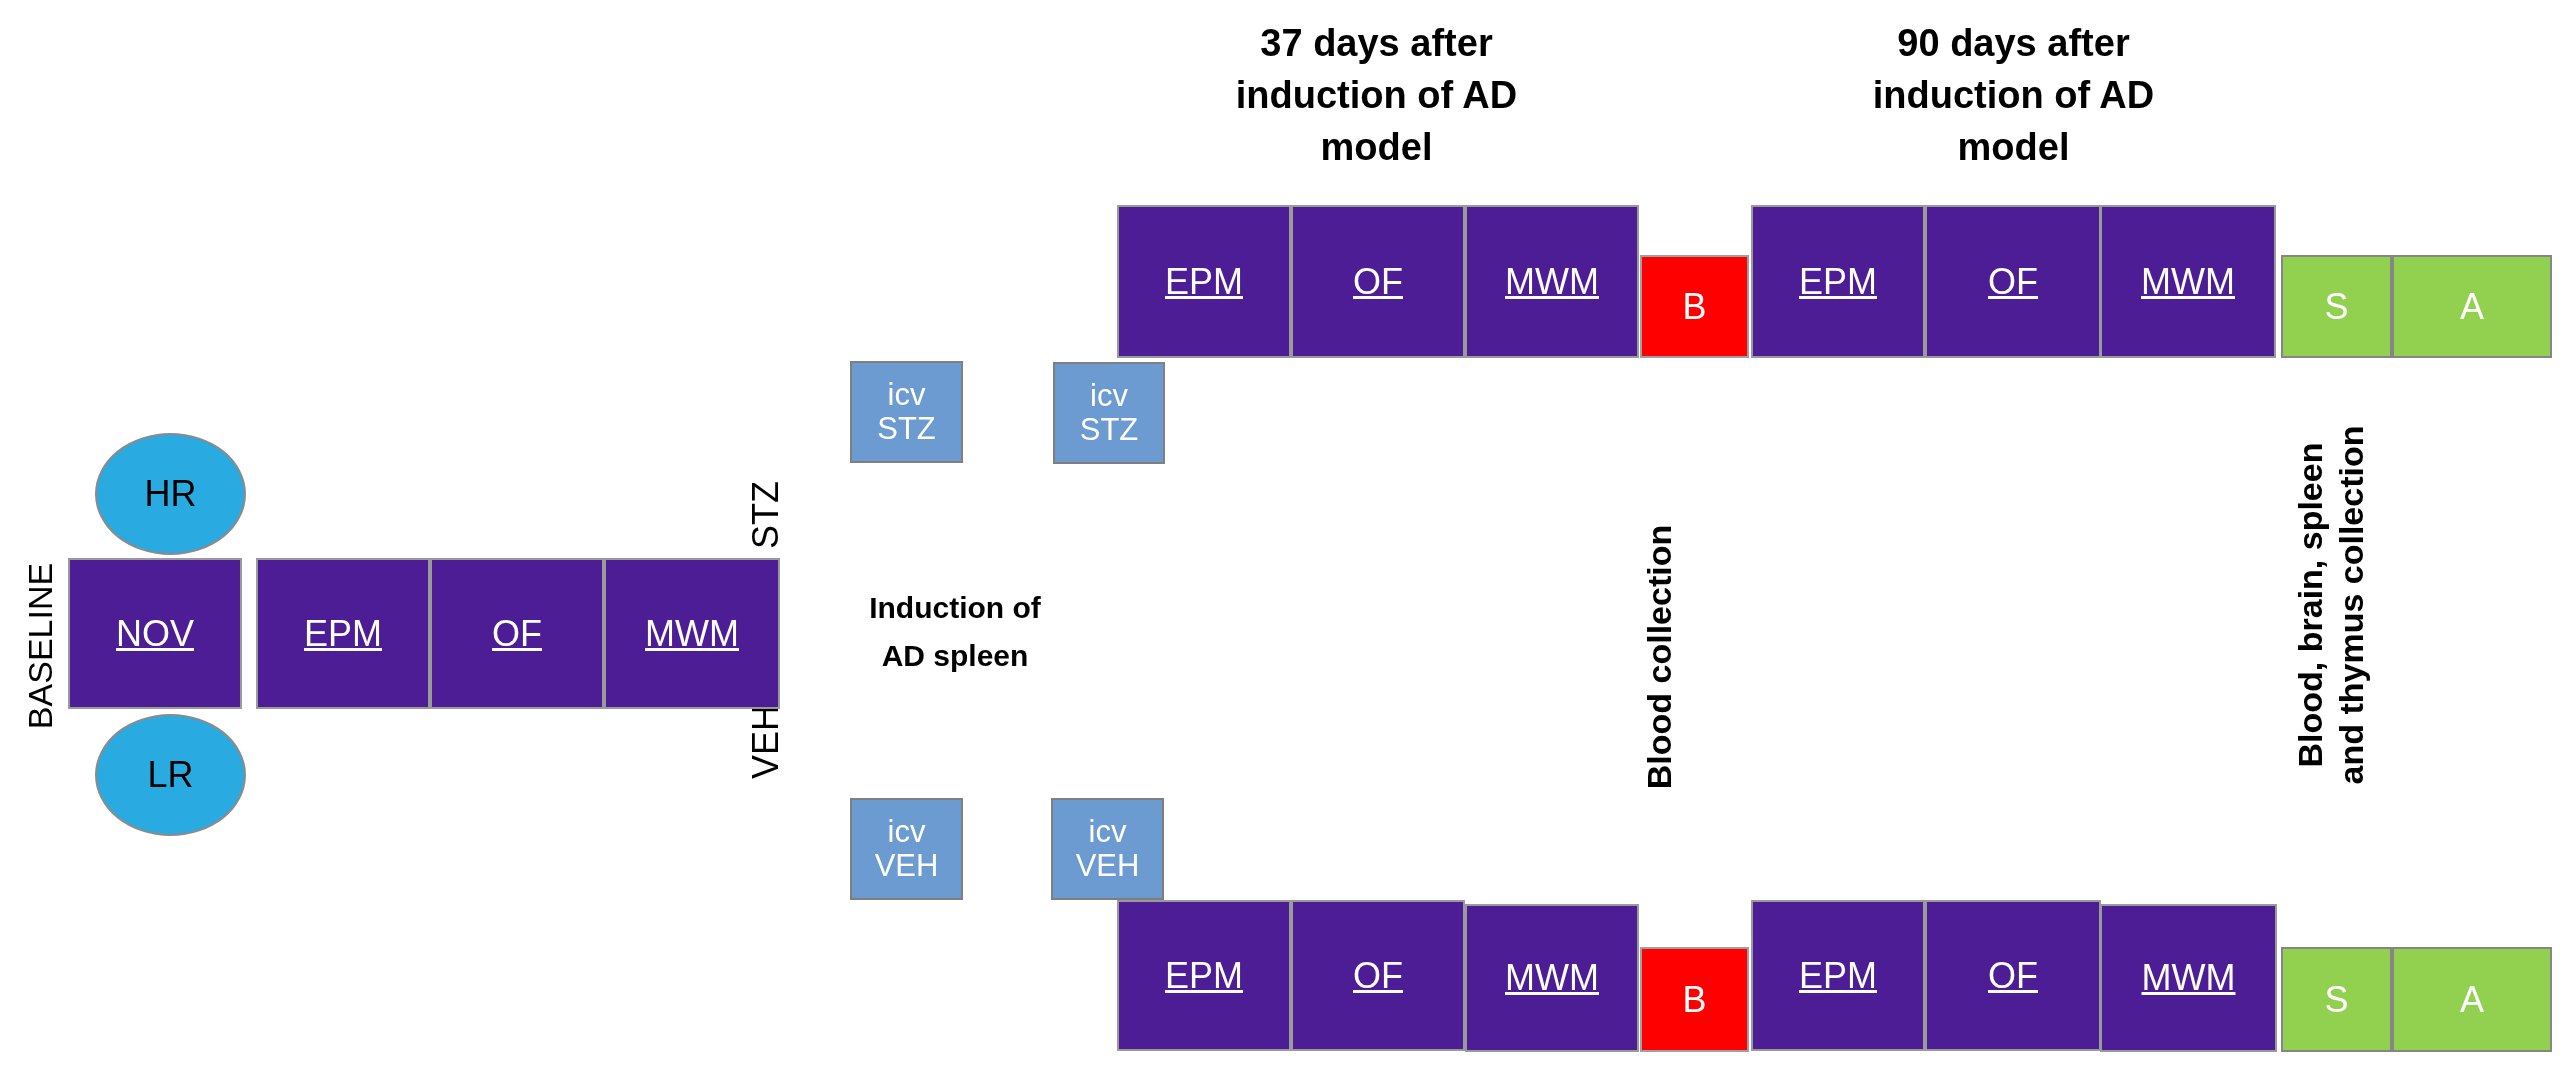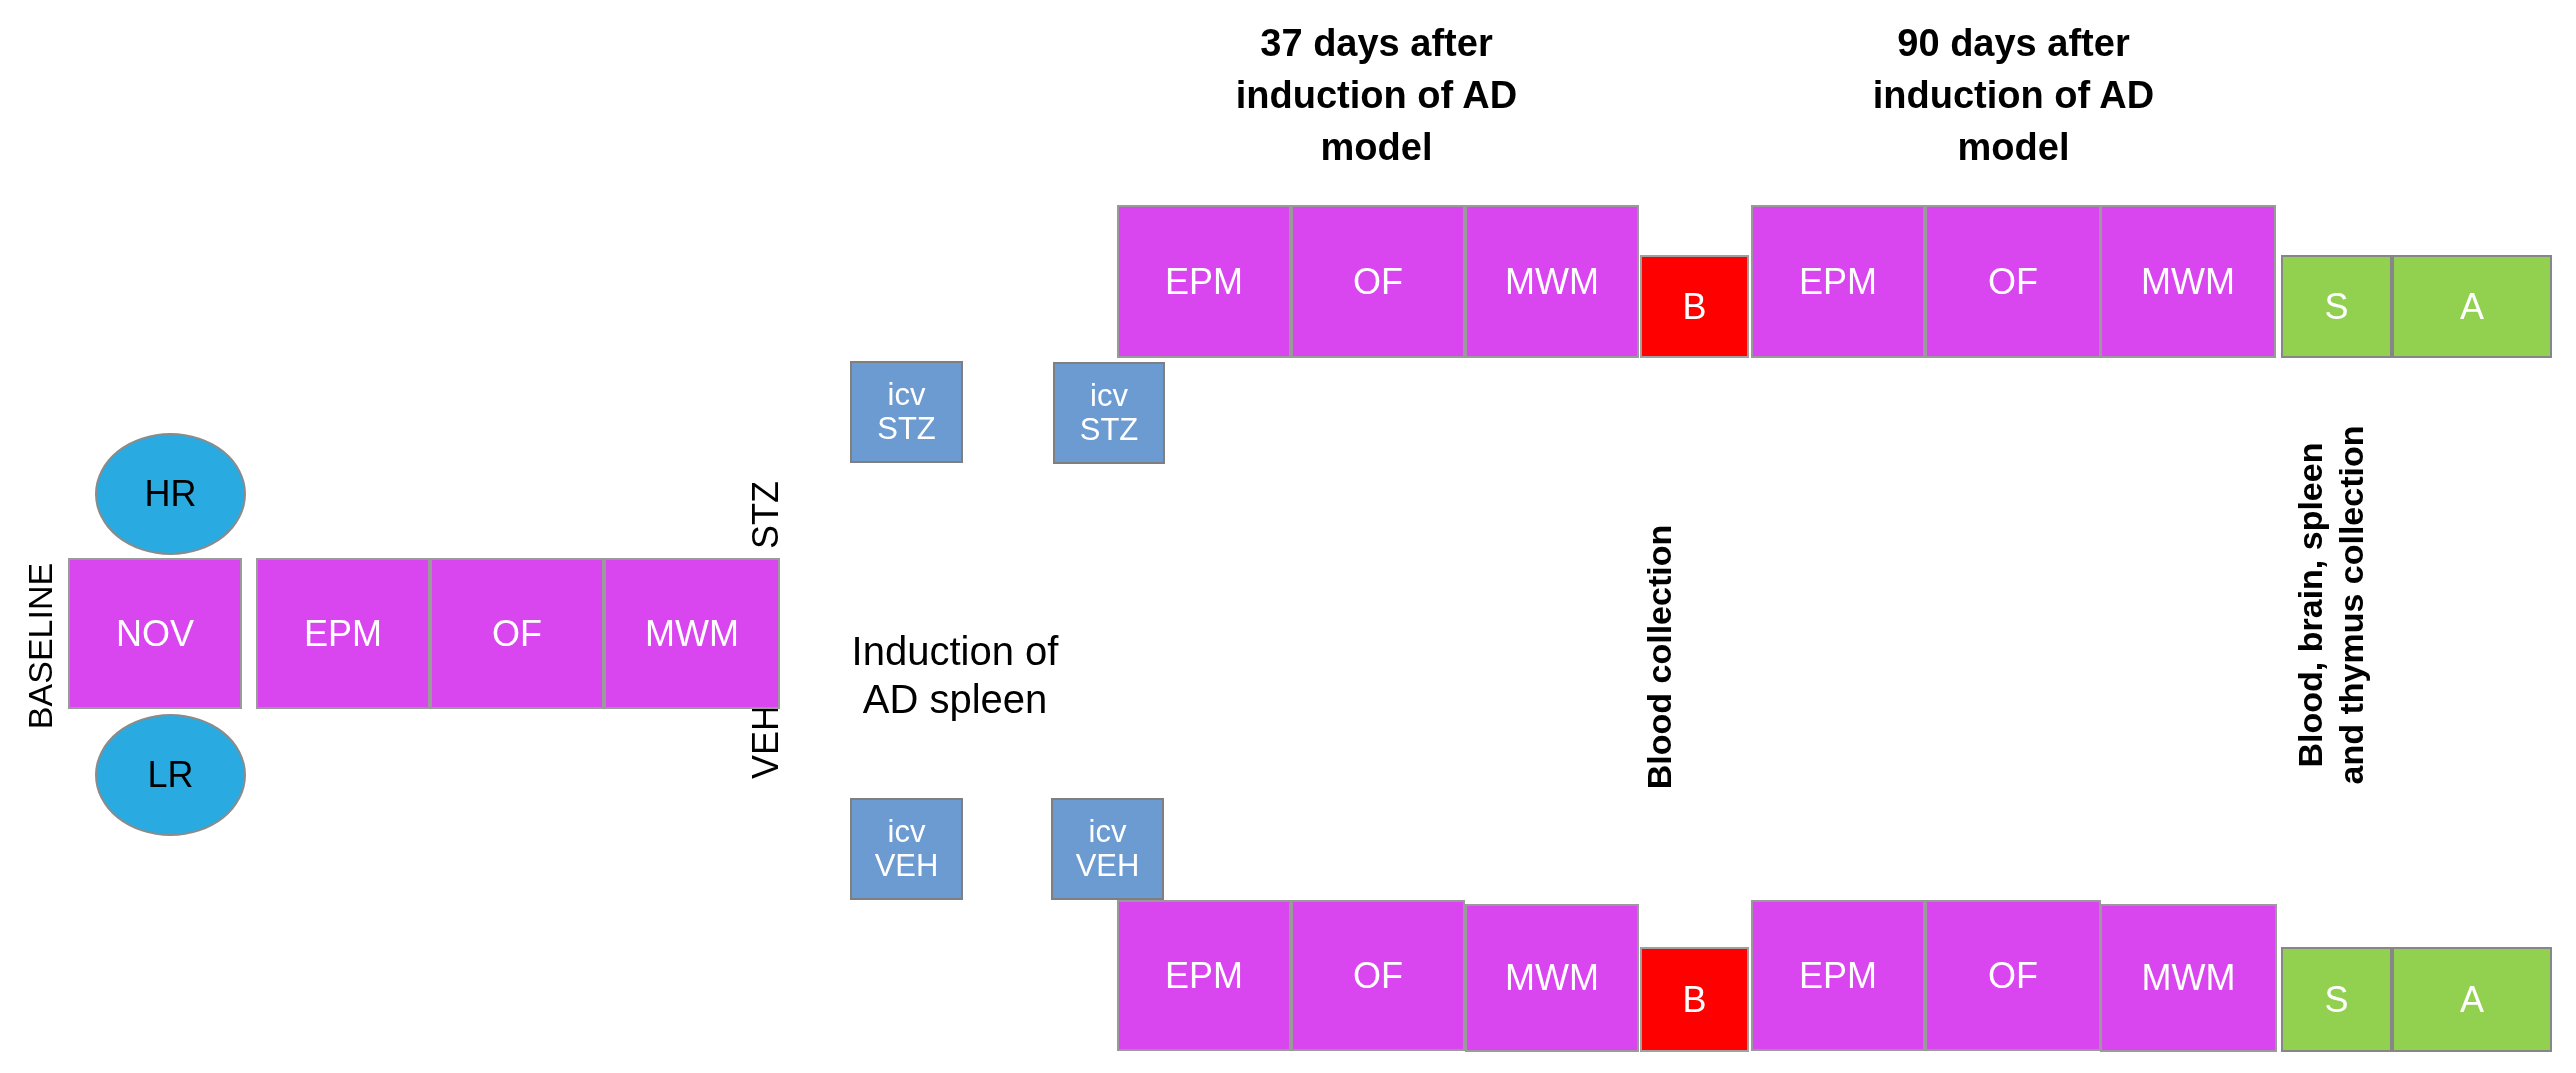--- a/index.html
+++ b/index.html
@@ -11,21 +11,21 @@
     overflow:hidden;
   }
   .box{
     position:absolute;
     box-sizing:border-box;
     display:flex;align-items:center;justify-content:center;
     color:#ffffff;
     font-size:36px;
     line-height:1.1;
   }
-  .black-box{background:#d946ef;border:2.3px solid #9a9a9a;}
+  .black-box{background:#4c1d95;border:2.3px solid #9a9a9a;text-decoration:underline;}
   .blue-box{background:#6c9bd2;border:2.3px solid #7f7f7f;font-size:31px;text-align:center;margin-left:48px;}
   .red-box{background:#ff0000;border:2.3px solid #a0a0a0;font-size:36px;}
   .green-box{background:#92d050;border:2.3px solid #868686;font-size:36px;}
   .ellipse{
     position:absolute;box-sizing:border-box;
     background:#29abe2;border:2.3px solid #8b8b8b;border-radius:50%;
     display:flex;align-items:center;justify-content:center;
     color:#000000;font-size:36px;
   }
   .vlabel{
@@ -41,25 +41,24 @@
     position:absolute;
     text-align:center;
     font-weight:bold;
     color:#000000;
     font-size:38px;
     line-height:52px;
   }
   .induction{
     position:absolute;
     text-align:center;
-    font-weight:normal;
+    font-weight:bold;
     color:#000000;
-    font-size:40px;
+    font-size:30px;
     line-height:48px;
-    margin-top:43px;
   }
 </style>
 </head>
 <body>
 
 <div class="canvas">
 
   <div class="header" style="left:1103px;top:17px;width:547px;">
     <div>37 days after</div>
     <div>induction of AD</div>

